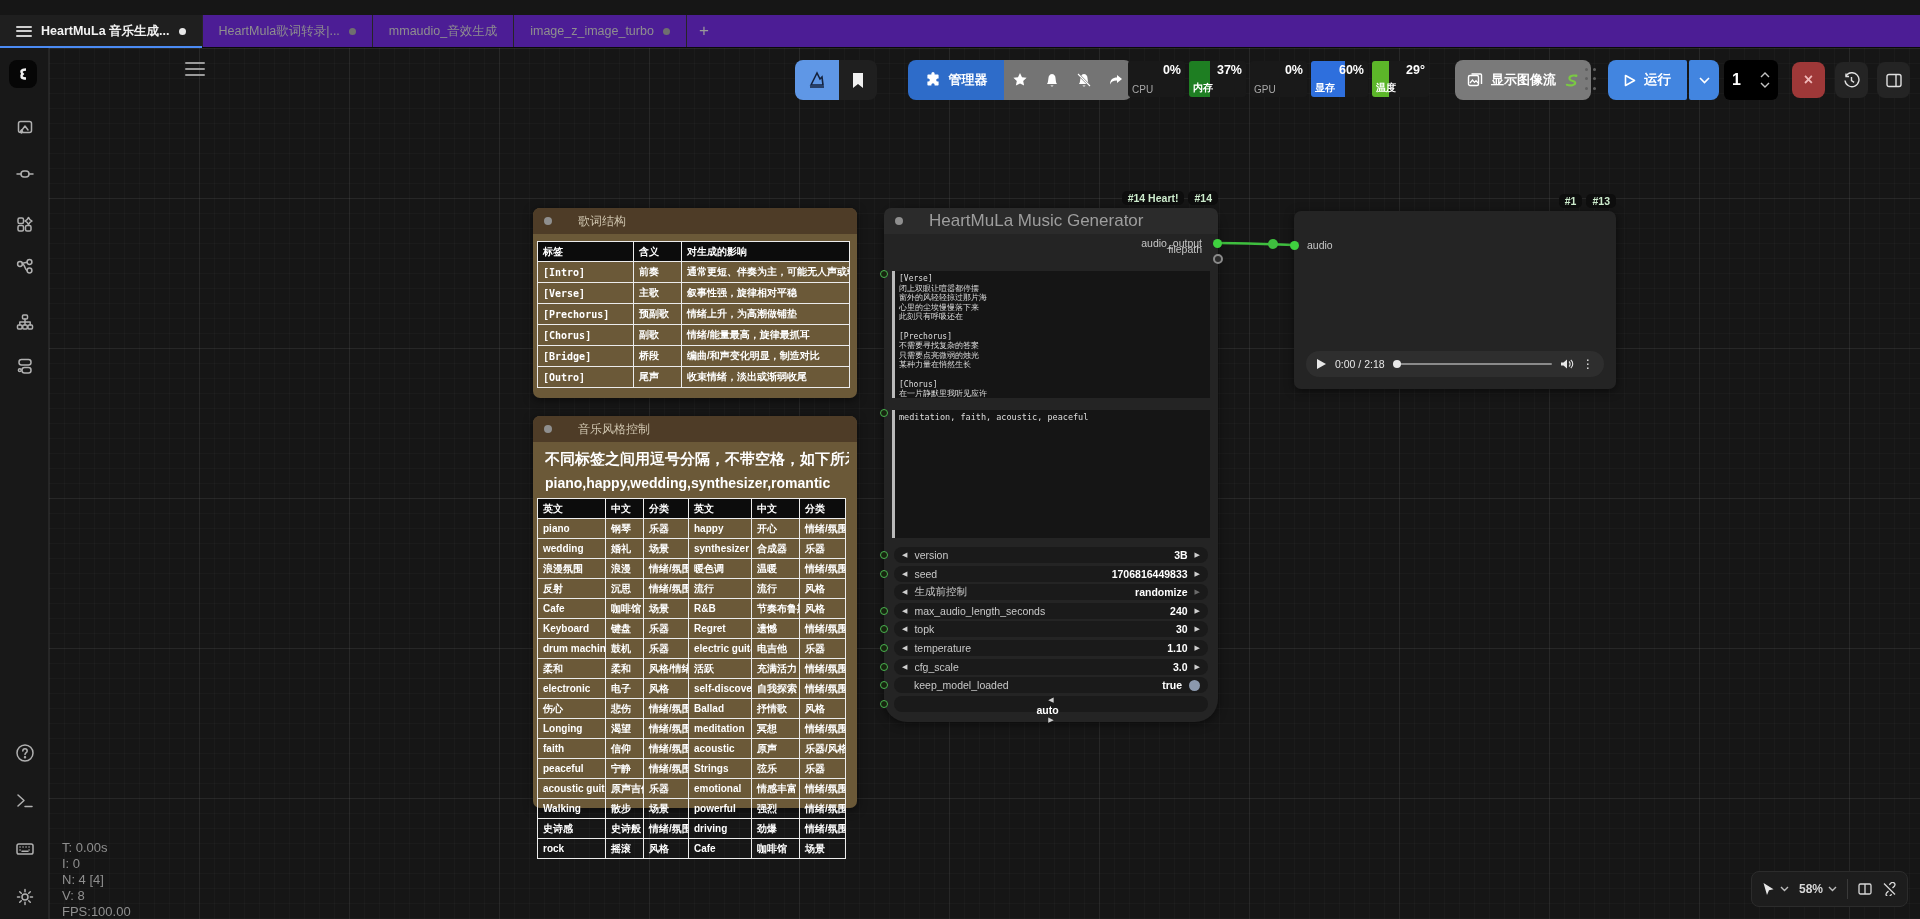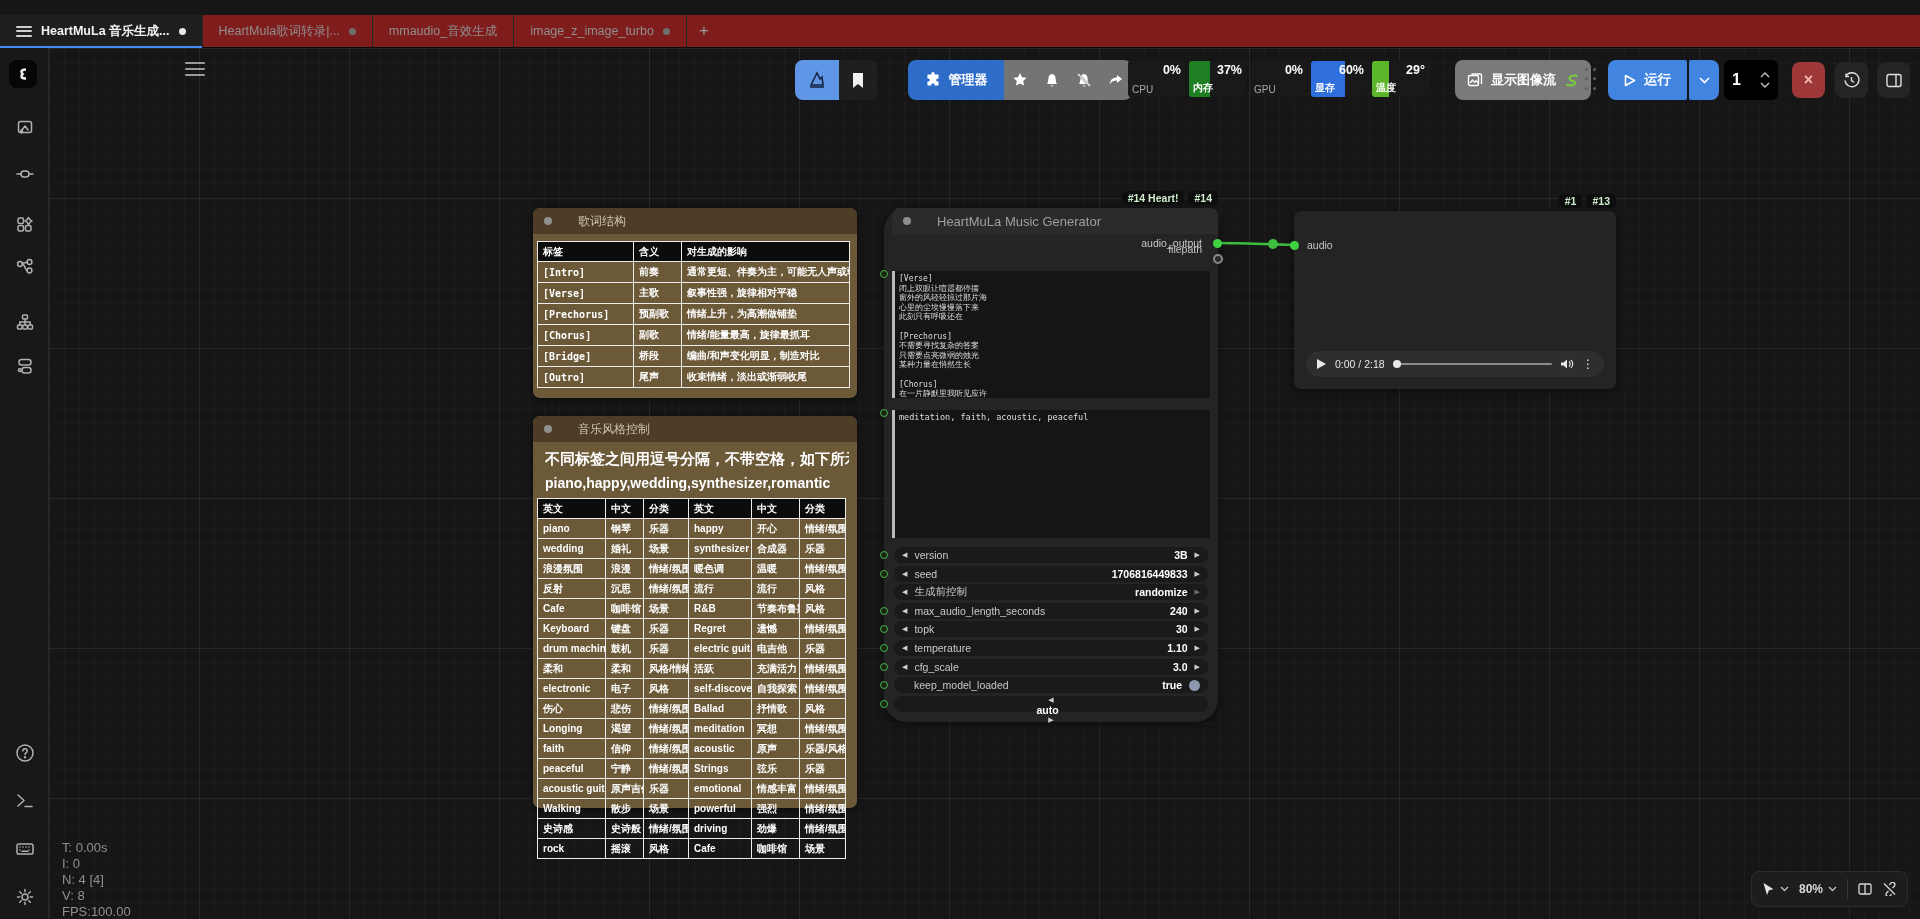--- a/index.html
+++ b/index.html
@@ -6,21 +6,21 @@
   html,body { background:#000; }
   body { font-family:"Liberation Sans","DejaVu Sans",sans-serif; }
   #root { position:relative; width:1920px; height:919px; overflow:hidden; background:#161616; }
 
   
   #titlestrip { position:absolute; left:0; top:0; width:1920px; height:15px; background:#010101; display:flex; align-items:center; gap:5px; padding-left:4px; }
   #titlestrip .winicon { width:9px; height:9px; border:1.5px solid #9a9a9a; border-radius:2px; background:#1c1c1c; }
   #titlestrip .idle { color:#f0f0f0; font-size:11px; font-weight:bold; }
 
   
-  #tabbar { position:absolute; left:0; top:15px; width:1920px; height:33px; background:#7f1d1d; display:flex; border-bottom:1px solid #0a0a0a; }
+  #tabbar { position:absolute; left:0; top:15px; width:1920px; height:33px; background:#4c1d95; display:flex; border-bottom:1px solid #0a0a0a; }
   .tab { display:flex; align-items:center; gap:9px; padding:0 16px; border-right:1px solid #262626; color:#8f8f8f; font-size:12.5px; position:relative; cursor:pointer; }
   .tab.active { background:#1f1f1f; color:#f2f2f2; font-weight:bold; }
   .tab.active::after { content:""; position:absolute; left:0; right:0; bottom:-1px; height:2px; background:#4b8bf4; }
   .tab .tdot { width:7px; height:7px; border-radius:50%; background:#6f6f6f; }
   .tab.active .tdot { background:#e8e8e8; }
   .hamburger { width:16px; height:11px; display:flex; flex-direction:column; justify-content:space-between; }
   .hamburger i { display:block; height:2px; background:#cfcfcf; border-radius:1px; }
   .tab-plus { width:34px; display:flex; align-items:center; justify-content:center; color:#9a9a9a; font-size:17px; cursor:pointer; }
 
   
@@ -71,21 +71,21 @@
   #wf-menu { position:absolute; left:136px; top:14px; width:20px; height:14px; display:flex; flex-direction:column; justify-content:space-between; cursor:pointer; }
   #wf-menu i { height:2px; background:#9a9a9a; border-radius:1px; }
 
   
   .node { position:absolute; border-radius:7px; box-shadow:0 2px 10px rgba(0,0,0,.55); }
   .node-header { height:26px; border-radius:7px 7px 0 0; display:flex; align-items:center; gap:26px; padding:0 11px; font-size:12px; }
   .hdot { width:8px; height:8px; border-radius:50%; background:#8f8f8f; flex:none; }
   .brown { background:#6b5938; }
   .brown .node-header { background:#4e3c27; color:#cfc5af; }
   .darknode { background:#242424; }
-  .darknode .node-header { background:#2b2b2b; color:#9e9e9e; font-size:13px;margin-left:8px; }
+  .darknode .node-header { background:#2b2b2b; color:#9e9e9e; font-size:17px; }
 
   .ntable { border-collapse:collapse; table-layout:fixed; position:absolute; }
   .ntable th { background:#0c0c0c; height:20px; }
   .ntable th, .ntable td { border:1.5px solid #ececec; color:#fff; font-weight:bold; font-size:10px; padding:1px 5px; overflow:hidden; white-space:nowrap; text-align:left; }
   #t1 td { height:21px; }
   #t2 td { height:20px; }
   .mono { font-family:"DejaVu Sans Mono","Liberation Mono",monospace; }
 
   .note { position:absolute; left:12px; right:8px; color:#fff; font-weight:bold; white-space:nowrap; overflow:hidden; }
 
@@ -619,21 +619,21 @@
     <div id="zoombar">
       <span class="zb">
         <svg class="ic" width="13" height="14" viewBox="0 0 13 14">
             <path d="M1.5 1 L11.5 7.2 L7 8.2 L5 13 Z" fill="#e8e8e8"></path>
           </svg>
         <svg class="ic" width="9" height="6" viewBox="0 0 9 6">
             <polyline points="1,1 4.5,4.5 8,1" stroke="#bdbdbd" fill="none" stroke-width="1.4"></polyline>
           </svg>
       </span>
       <span class="zb">
-        <span>80%</span>
+        <span>58%</span>
         <svg class="ic" width="9" height="6" viewBox="0 0 9 6">
             <polyline points="1,1 4.5,4.5 8,1" stroke="#bdbdbd" fill="none" stroke-width="1.4"></polyline>
           </svg>
       </span>
       <span class="sep"></span>
       <span class="zb">
         <svg class="ic" width="14" height="14" viewBox="0 0 14 14">
             <rect x="1" y="2" width="12" height="10" rx="1.5" stroke="#d8d8d8" fill="none" stroke-width="1.3"></rect>
             <line x1="7" y1="2" x2="7" y2="12" stroke="#d8d8d8" stroke-width="1.3"></line>
           </svg>

